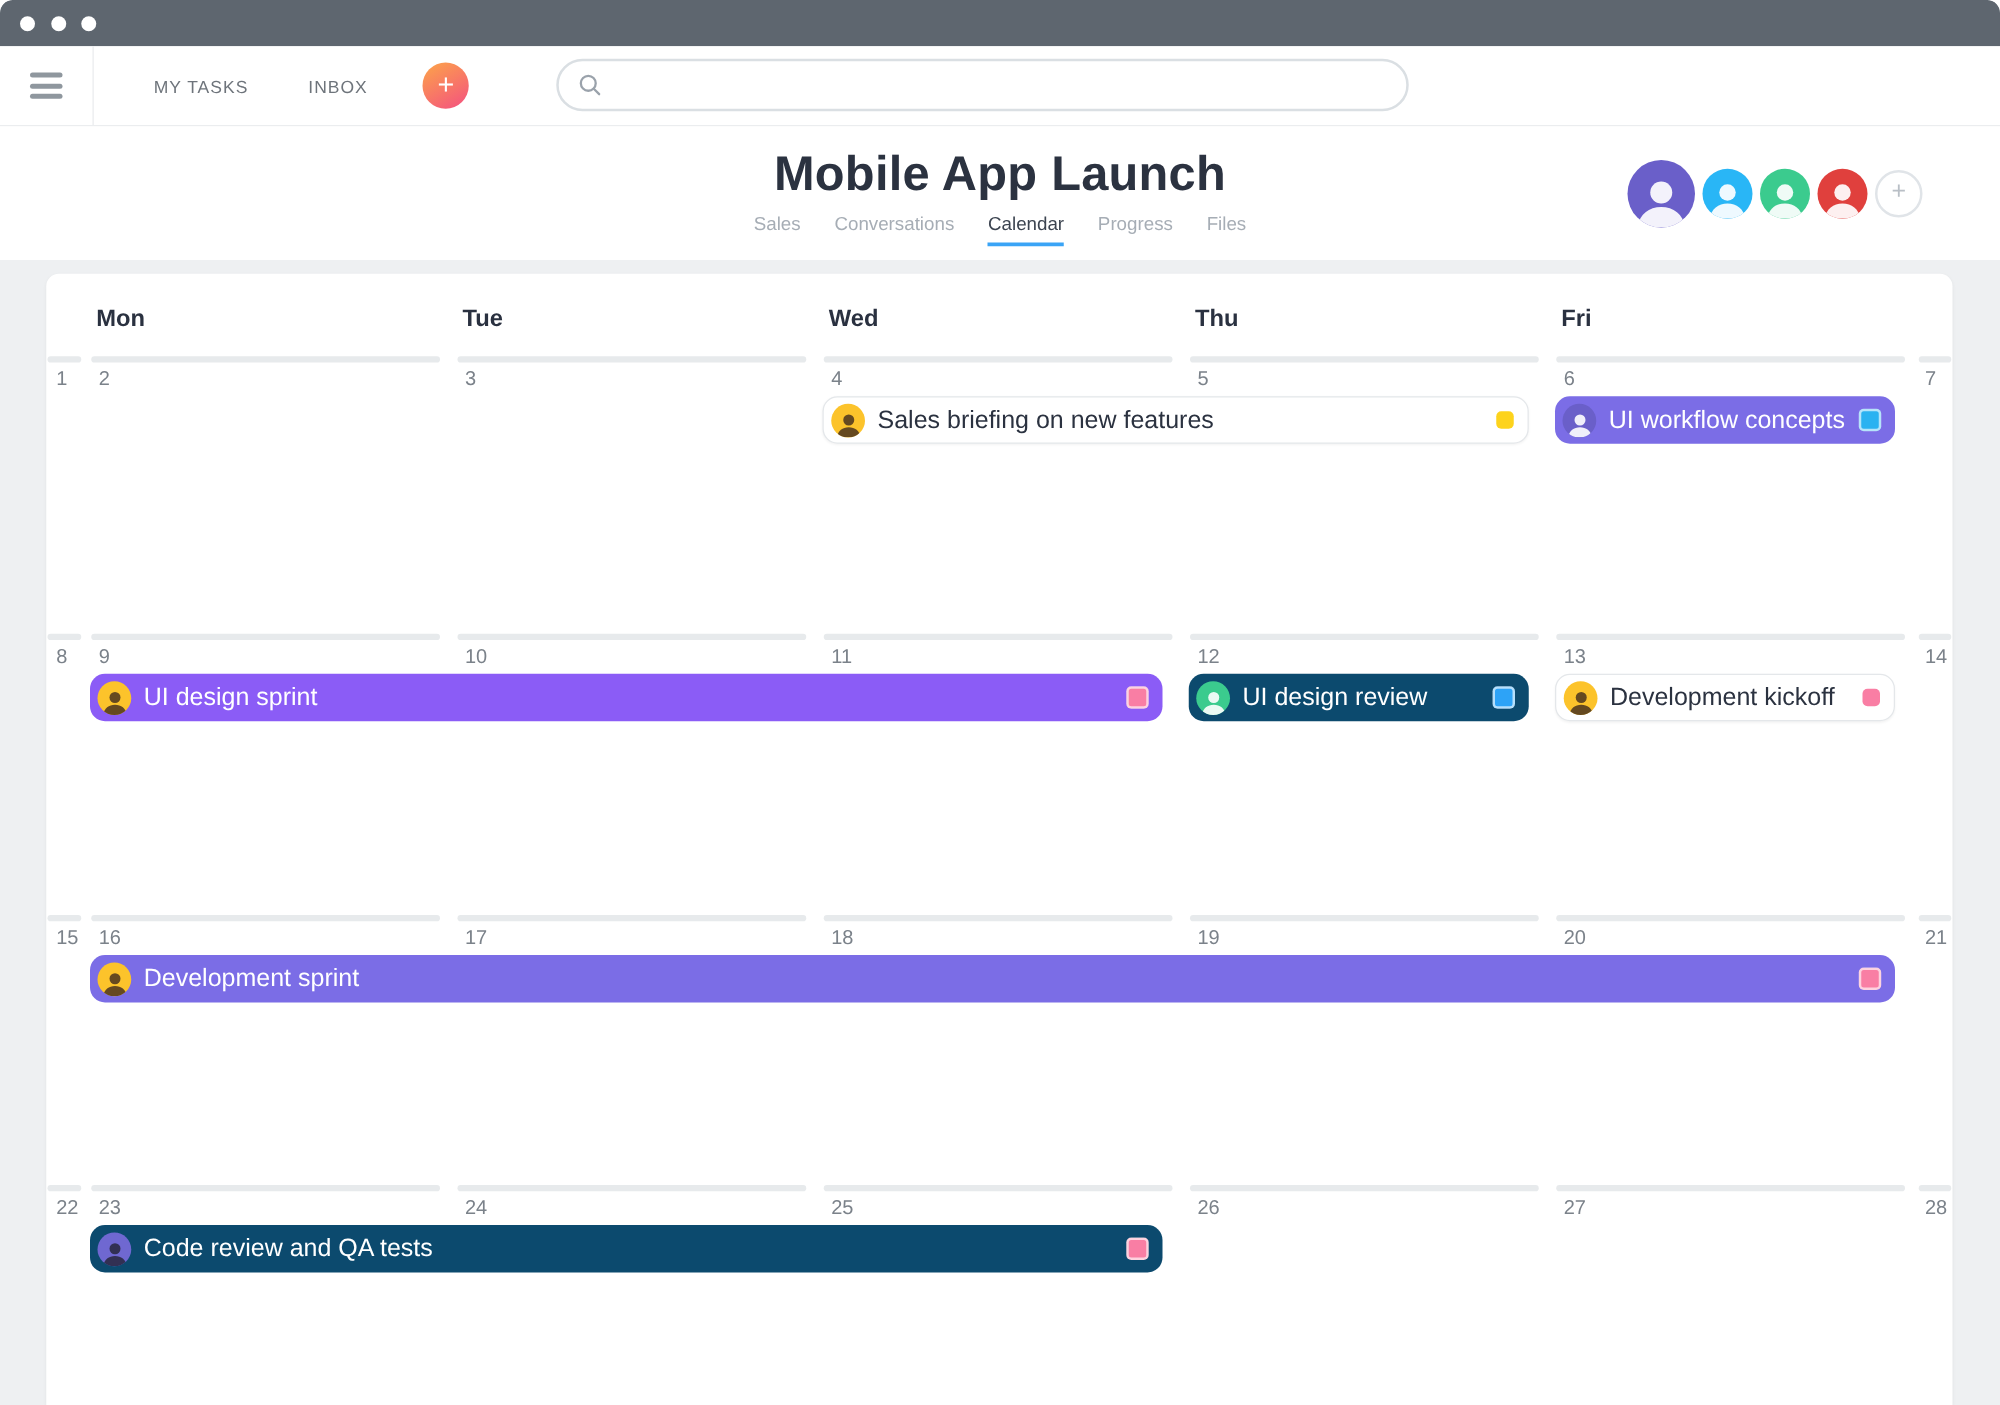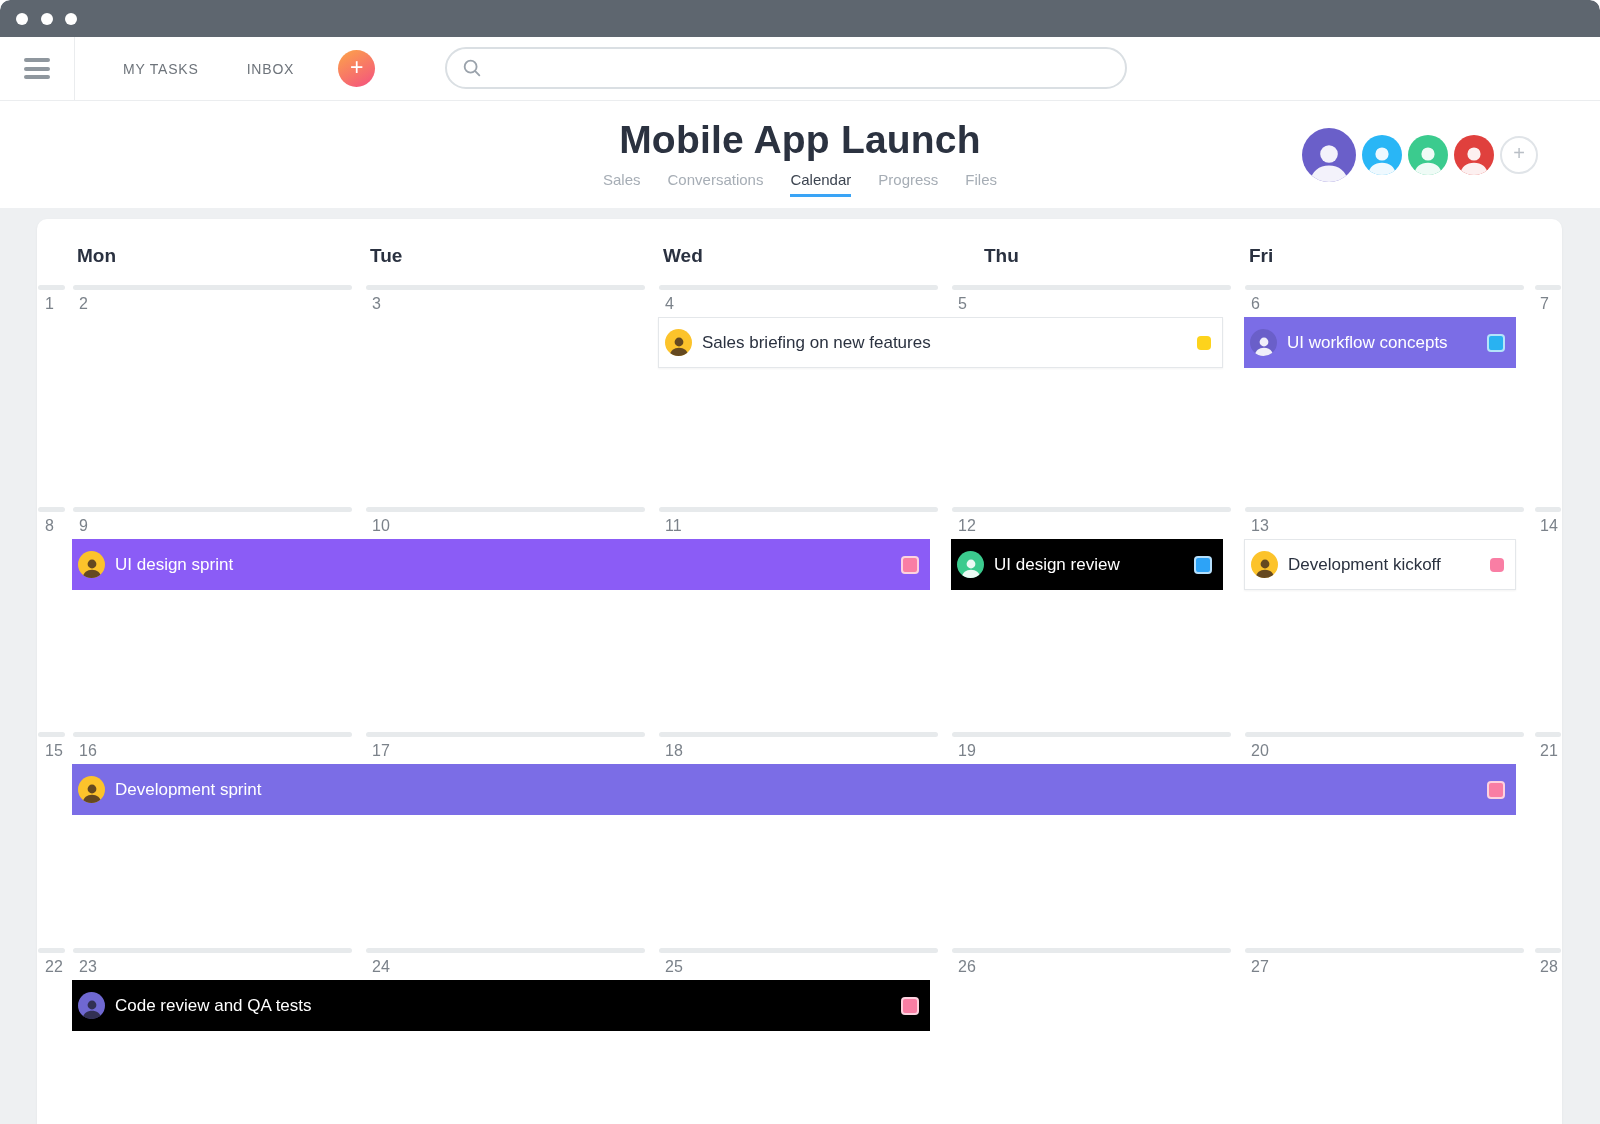--- a/index.html
+++ b/index.html
@@ -38,38 +38,38 @@
   .avatar.sm{width:40px;height:40px;}
   .add-member{width:38px;height:38px;border-radius:50%;border:2px solid #e0e4e8;background:#fff;color:#b9bfc6;
     font-size:20px;display:flex;align-items:center;justify-content:center;cursor:pointer;box-sizing:border-box;padding-bottom:2px;}
 
   
   .board{flex:1;position:relative;}
   .card{position:absolute;left:37px;top:11px;width:1525px;bottom:0;background:#fff;border-radius:10px 10px 0 0;
     box-shadow:0 1px 3px rgba(0,0,0,.05);overflow:hidden;}
   .day-header-row{position:relative;height:62px;}
   .day-label{position:absolute;top:26px;font-size:19px;font-weight:700;color:#2a3140;}
-  .dh0{left:40px}.dh1{left:333px}.dh2{left:626px}.dh3{left:947px}.dh4{left:1212px}
+  .dh0{left:40px}.dh1{left:333px}.dh2{left:626px}.dh3{left:919px}.dh4{left:1212px}
 
   .week{position:relative;}
   .week.h1{height:222px}.week.h2{height:225px}.week.h3{height:216px}.week.h4{height:181px}
   .wbar{position:absolute;top:4px;height:5px;background:#e7eaec;border-radius:2.5px;}
   .wbar.bL{left:1px;width:27px}
   .wbar.b0{left:36px;width:279px}.wbar.b1{left:329px;width:279px}.wbar.b2{left:622px;width:279px}
   .wbar.b3{left:915px;width:279px}.wbar.b4{left:1208px;width:279px}
   .wbar.bR{left:1498px;width:26px}
   .wdate{position:absolute;top:14px;font-size:16px;color:#7b828a;}
   .dL{left:8px}.d0{left:42px}.d1{left:335px}.d2{left:628px}.d3{left:921px}.d4{left:1214px}.dR{left:1503px}
 
   
-  .event{position:absolute;top:36px;height:51px;border-radius:0;display:flex;align-items:center;
-    padding:0 34px 0 6px;box-sizing:border-box;font-size:17px;cursor:pointer;white-space:nowrap;}
+  .event{position:absolute;top:36px;height:38px;border-radius:12px;display:flex;align-items:center;
+    padding:0 34px 0 6px;box-sizing:border-box;font-size:20px;cursor:pointer;white-space:nowrap;}
   .event.white{background:#fff;border:1px solid #e4e7ea;color:#2b3240;box-shadow:0 1px 2px rgba(0,0,0,.05);}
   .event.blue{background:#8b5cf6;color:#fff;}
-  .event.green{background:#000000;color:#fff;}
+  .event.green{background:#0c4a6e;color:#fff;}
   .event.purple{background:#7b6de6;color:#fff;}
   .eavatar{width:27px;height:27px;border-radius:50%;margin-right:10px;flex:none;display:flex;align-items:flex-end;justify-content:center;overflow:hidden;}
   .av-yellow{background:#fcc32b}.av-purple{background:#6a5fc9}.av-green{background:#3bcb8e}
   .av-indigo{background:#6f68d1}.av-blue{background:#29b6f6}.av-red{background:#e0403d}
   .marker{position:absolute;right:11px;top:50%;transform:translateY(-50%);width:14px;height:14px;border-radius:4px;box-sizing:content-box;}
   .marker.bordered{border:2px solid rgba(255,255,255,.65);}
   .mk-pink{background:#f97ea4}.mk-yellow{background:#fdd31c}.mk-blue{background:#2da3f7}.mk-cyan{background:#29b2f1}
   
   .w1e1{left:621px;width:565px}.w1e2{left:1207px;width:272px}
   .w2e1{left:35px;width:858px}.w2e2{left:914px;width:272px}.w2e3{left:1207px;width:272px}

